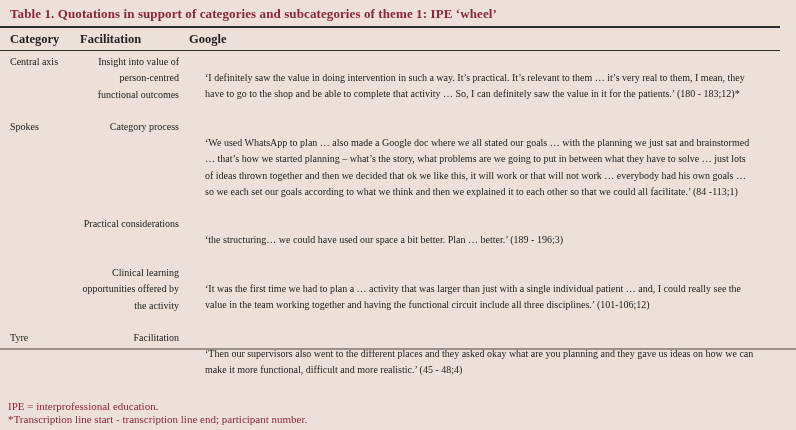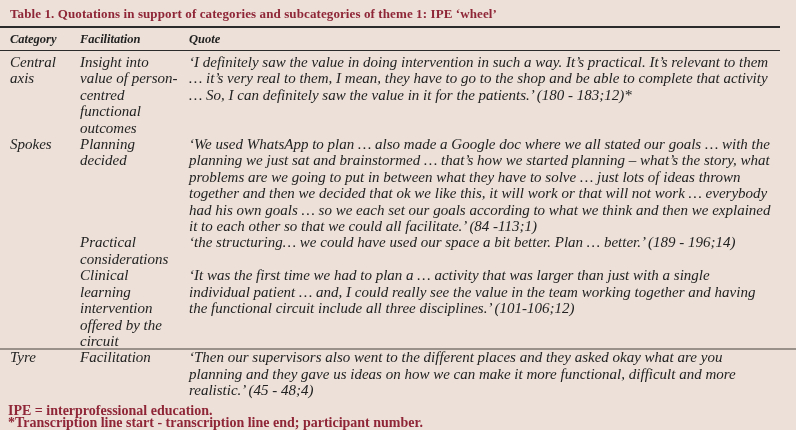--- a/index.html
+++ b/index.html
@@ -43,79 +43,78 @@
     font-size:12.5px;
     padding:4px 0 3px 0;
   }
   .head-row .cell{padding-left:2px;}
   .thin-rule{
     border-top:1.2px solid #2b2b2b;
     margin:0 -8px 0 -8px;
   }
   .tbody{
     padding-top:3px;
-    font-size:15px;
+    font-size:10px;
     line-height:16.4px;
   }
   .row{margin:0;}
-  .cell{padding-left:2px;box-sizing:border-box;font-style:italic;}
+  .cell{padding-left:2px;box-sizing:border-box;}
   .cell.cat{padding-right:4px;}
-  .cell.sub{padding-right:8px;}
-  .cell.quote p{margin:0;}
+  .cell.sub{padding-right:8px;text-align:right;}
+  .cell.quote p{margin:16px;}
   .footnotes{
     margin-top:6px;
-    font-size:14px;
+    font-size:11px;
     line-height:12.5px;
     color:#8f2637;
-    font-weight:bold;
   }
   .footnotes div{margin:0;}
 </style>
 </head>
 <body>
 
 <div class="page">
 
   <div class="title">Table 1. Quotations in support of categories and subcategories of theme 1: IPE ‘wheel’</div>
 
   <div class="thick-rule"></div>
 
   <div class="grid head-row">
     <div class="cell">Category</div>
     <div class="cell">Facilitation</div>
-    <div class="cell">Quote</div>
+    <div class="cell">Google</div>
   </div>
 
   <div class="thin-rule"></div>
 
   <div class="tbody" id="tbody">
       <div class="grid row">
         <div class="cell cat">Central axis</div>
         <div class="cell sub">Insight into value of person-centred functional outcomes</div>
         <div class="cell quote">
           <p>‘I definitely saw the value in doing intervention in such a way. It’s practical. It’s relevant to them … it’s very real to them, I mean, they have to go to the shop and be able to complete that activity … So, I can definitely saw the value in it for the patients.’ (180 - 183;12)*</p>
         </div>
       </div>
       <div class="grid row">
         <div class="cell cat">Spokes</div>
-        <div class="cell sub">Planning decided</div>
+        <div class="cell sub">Category process</div>
         <div class="cell quote">
           <p>‘We used WhatsApp to plan … also made a Google doc where we all stated our goals … with the planning we just sat and brainstormed … that’s how we started planning – what’s the story, what problems are we going to put in between what they have to solve … just lots of ideas thrown together and then we decided that ok we like this, it will work or that will not work … everybody had his own goals … so we each set our goals according to what we think and then we explained it to each other so that we could all facilitate.’ (84 -113;1)</p>
         </div>
       </div>
       <div class="grid row">
         <div class="cell cat"></div>
         <div class="cell sub">Practical considerations</div>
         <div class="cell quote">
-          <p>‘the structuring… we could have used our space a bit better. Plan … better.’ (189 - 196;14)</p>
+          <p>‘the structuring… we could have used our space a bit better. Plan … better.’ (189 - 196;3)</p>
         </div>
       </div>
       <div class="grid row">
         <div class="cell cat"></div>
-        <div class="cell sub">Clinical learning intervention offered by the circuit</div>
+        <div class="cell sub">Clinical learning opportunities offered by the activity</div>
         <div class="cell quote">
           <p>‘It was the first time we had to plan a … activity that was larger than just with a single individual patient … and, I could really see the value in the team working together and having the functional circuit include all three disciplines.’ (101-106;12)</p>
         </div>
       </div>
       <div class="grid row">
         <div class="cell cat">Tyre</div>
         <div class="cell sub">Facilitation</div>
         <div class="cell quote">
           <p>‘Then our supervisors also went to the different places and they asked okay what are you planning and they gave us ideas on how we can make it more functional, difficult and more realistic.’ (45 - 48;4)</p>
         </div>

